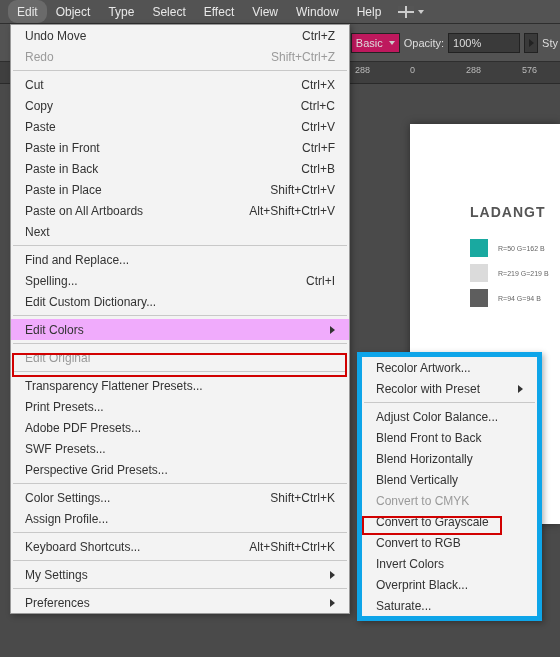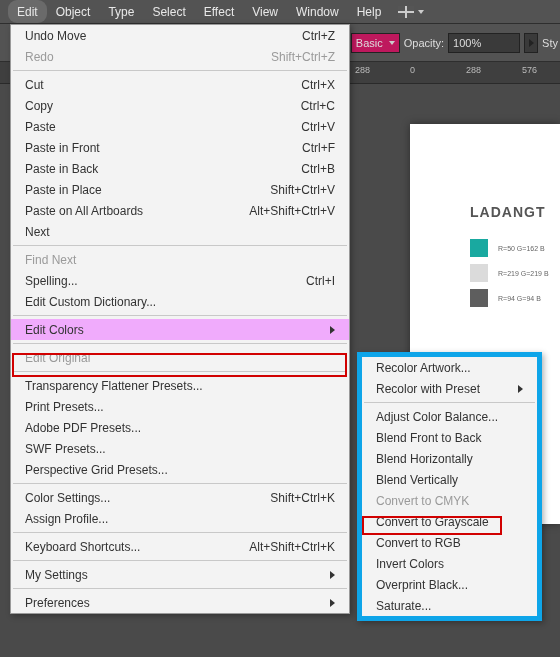--- a/index.html
+++ b/index.html
@@ -160,22 +160,22 @@
       <span>Shift+Ctrl+V</span>
     </div>
     <div class="dd-item">
       <span>Paste on All Artboards</span>
       <span>Alt+Shift+Ctrl+V</span>
     </div>
     <div class="dd-item">
       <span>Next</span>
     </div>
     <div class="dd-sep"></div>
-    <div class="dd-item disabled">
-      <span>Find Next</span>
+    <div class="dd-item">
+      <span>Find and Replace...</span>
     </div>
     <div class="dd-item">
       <span>Spelling...</span>
       <span>Ctrl+I</span>
     </div>
     <div class="dd-item">
       <span>Edit Custom Dictionary...</span>
     </div>
     <div class="dd-sep"></div>
     <div class="dd-item highlight">

